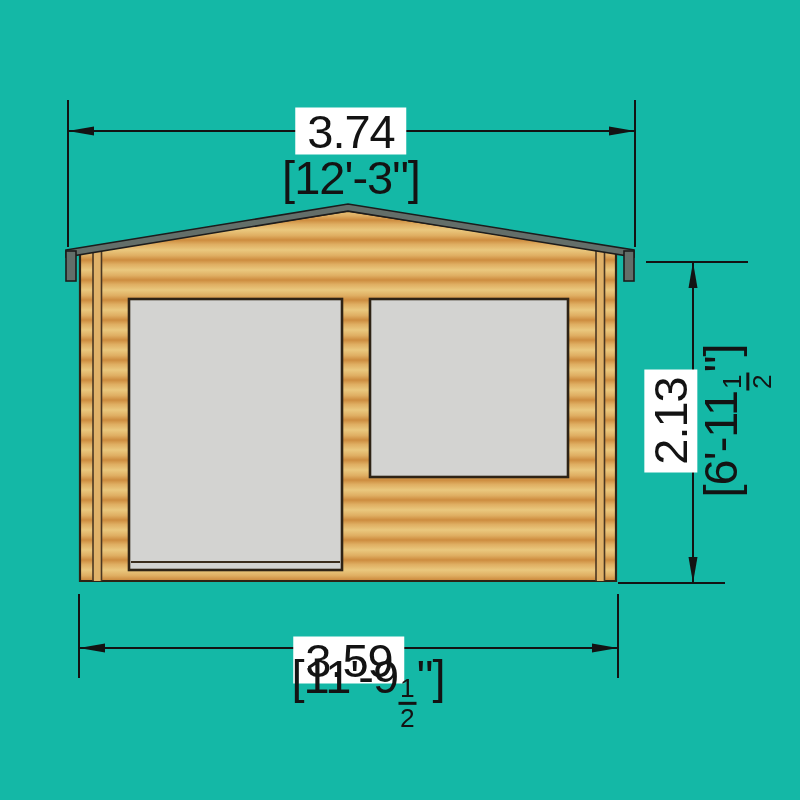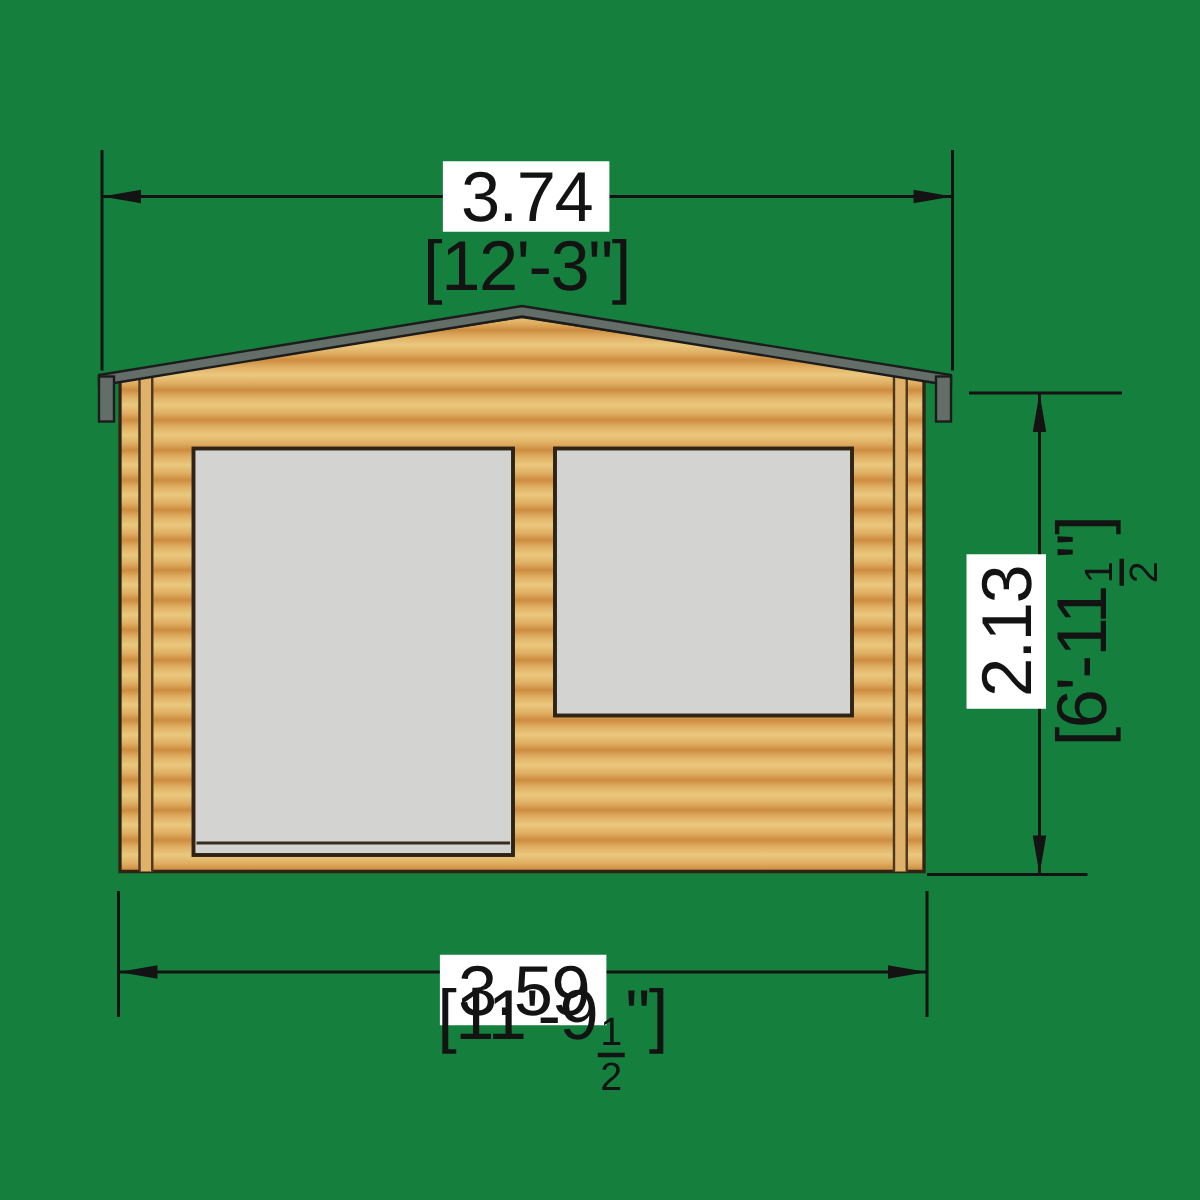--- a/index.html
+++ b/index.html
@@ -1,19 +1,19 @@
 <!DOCTYPE html>
 <html><head>
 <meta charset="utf-8">
 <style>
   html,body{margin:0;padding:0;}
   .canvas{
     position:relative;
     width:800px;height:800px;
-    background:#15803d;
+    background:#14b8a6;
     overflow:hidden;
     font-family:"Liberation Sans", sans-serif;
   }
   .canvas svg{position:absolute;left:0;top:0;}
   .dim-label{
     position:absolute;
     transform:translate(-50%,-50%);
     font-size:47px;
     line-height:1;
     color:#131313;

